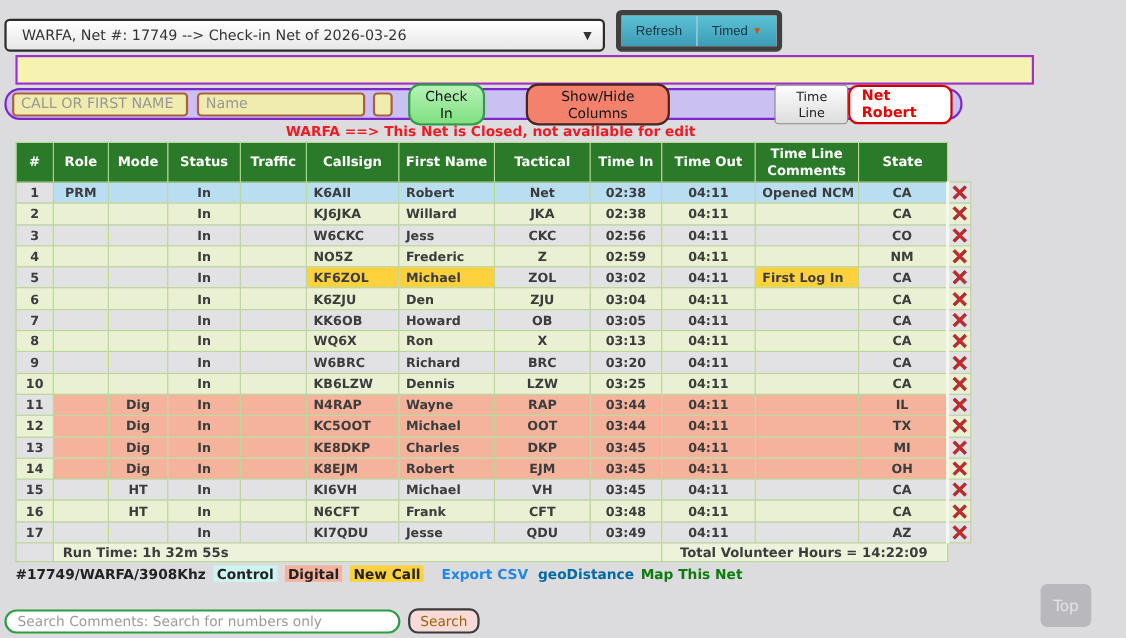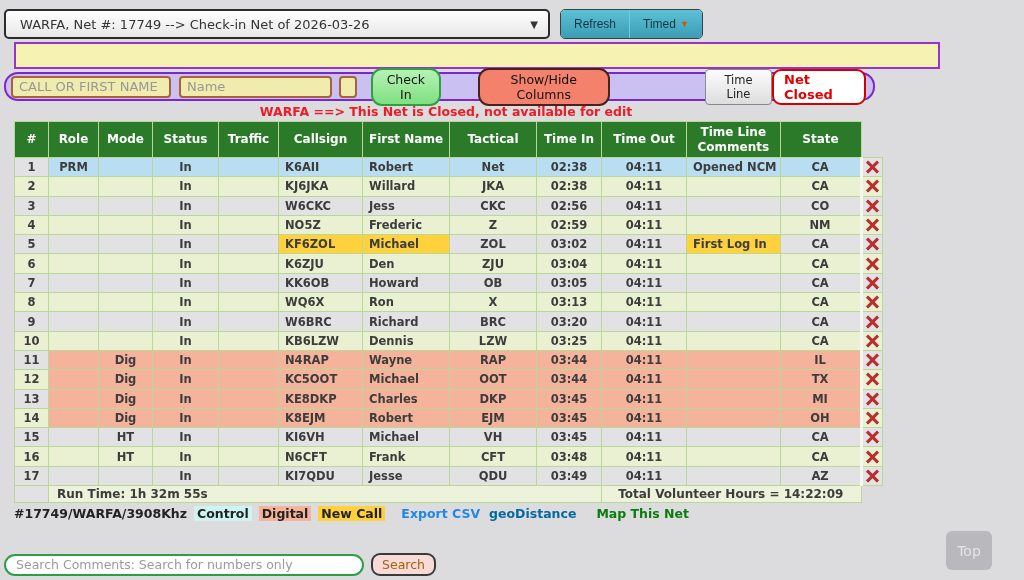--- a/index.html
+++ b/index.html
@@ -6,21 +6,21 @@
     background:#dcdbde;font-family:"DejaVu Sans",sans-serif;position:relative;}
   *{box-sizing:border-box;}
 
   
   .topbar{display:flex;align-items:flex-end;margin:9px 0 0 4px;}
   .net-select{width:546px;height:30px;border:2px solid #2b2b2b;border-radius:5px;
     background:linear-gradient(#ffffff,#e7e7e7);display:flex;align-items:center;
     padding:0 10px 0 14px;font-size:13px;color:#333;cursor:pointer;}
   .net-select .caret{margin-left:auto;font-size:10px;color:#333;}
   .btn-group{display:flex;margin-left:10px;border-radius:5px;overflow:hidden;
-    border:1px solid #404040;}
+    border:5px solid #404040;}
   .teal-btn{background:linear-gradient(#5cc2d6,#3c9cb4);color:#173540;font-size:12px;
     padding:0 13px;height:28px;display:flex;align-items:center;border:none;cursor:pointer;}
   .teal-btn + .teal-btn{border-left:1px solid #6fcbdc;}
   .teal-btn .dd{color:#d35400;font-size:9px;margin-left:4px;}
 
   
   .banner{margin:3px 0 0 14px;width:926px;height:27px;background:#f6f3b2;
     border:2px solid #9a32cd;}
 
   
@@ -70,21 +70,21 @@
 
   
   .legend{margin:3px 0 0 14px;display:flex;align-items:center;font-size:12.5px;
     font-weight:bold;color:#222;}
   .legend .chip{padding:0 3px;margin-left:7px;}
   .chip-control{background:#cdf4f0;}
   .chip-digital{background:#f6b39c;}
   .chip-newcall{background:#ffd23d;}
   .legend .link-csv{color:#1e88e5;margin-left:16px;cursor:pointer;}
   .legend .link-geo{color:#0369a1;margin-left:9px;cursor:pointer;}
-  .legend .link-map{color:#0a7d0a;margin-left:20px;cursor:pointer;}
+  .legend .link-map{color:#0a7d0a;margin-left:6px;cursor:pointer;}
 
   
   .search-row{position:absolute;left:4px;top:553px;display:flex;align-items:center;}
   .search-input{width:360px;height:22px;border:2px solid #2e9e44;border-radius:11px;
     padding:0 10px;font-size:12.5px;background:#ffffff;color:#444;
     font-family:"DejaVu Sans",sans-serif;}
   .search-input::placeholder{color:#9b9b9b;}
   .search-btn{margin-left:7px;background:#f8dbd8;border:2px solid #3a3a3a;
     border-radius:9px;padding:2px 9px;font-size:12.5px;color:#a16207;cursor:pointer;
     font-family:"DejaVu Sans",sans-serif;}
@@ -116,21 +116,21 @@
 
 <div class="banner"></div>
 
 <div class="toolbar">
   <input class="yfield call-field" placeholder="CALL OR FIRST NAME" style="">
   <input class="yfield name-field" placeholder="Name" style="">
   <input class="yfield mini-field" style="">
   <button class="checkin-btn">Check In</button>
   <button class="showhide-btn">Show/Hide Columns</button>
   <button class="timeline-btn">Time Line</button>
-  <span class="netclosed">Net Closed</span>
+  <span class="netclosed">Net Robert</span>
 </div>
 
 <div class="status-line">WARFA ==&gt; This Net is Closed, not available for edit</div>
 
 <table>
   <colgroup>
     <col style="width:34px">
       <col style="width:50px">
       <col style="width:54px">
     <col style="width:66px">

